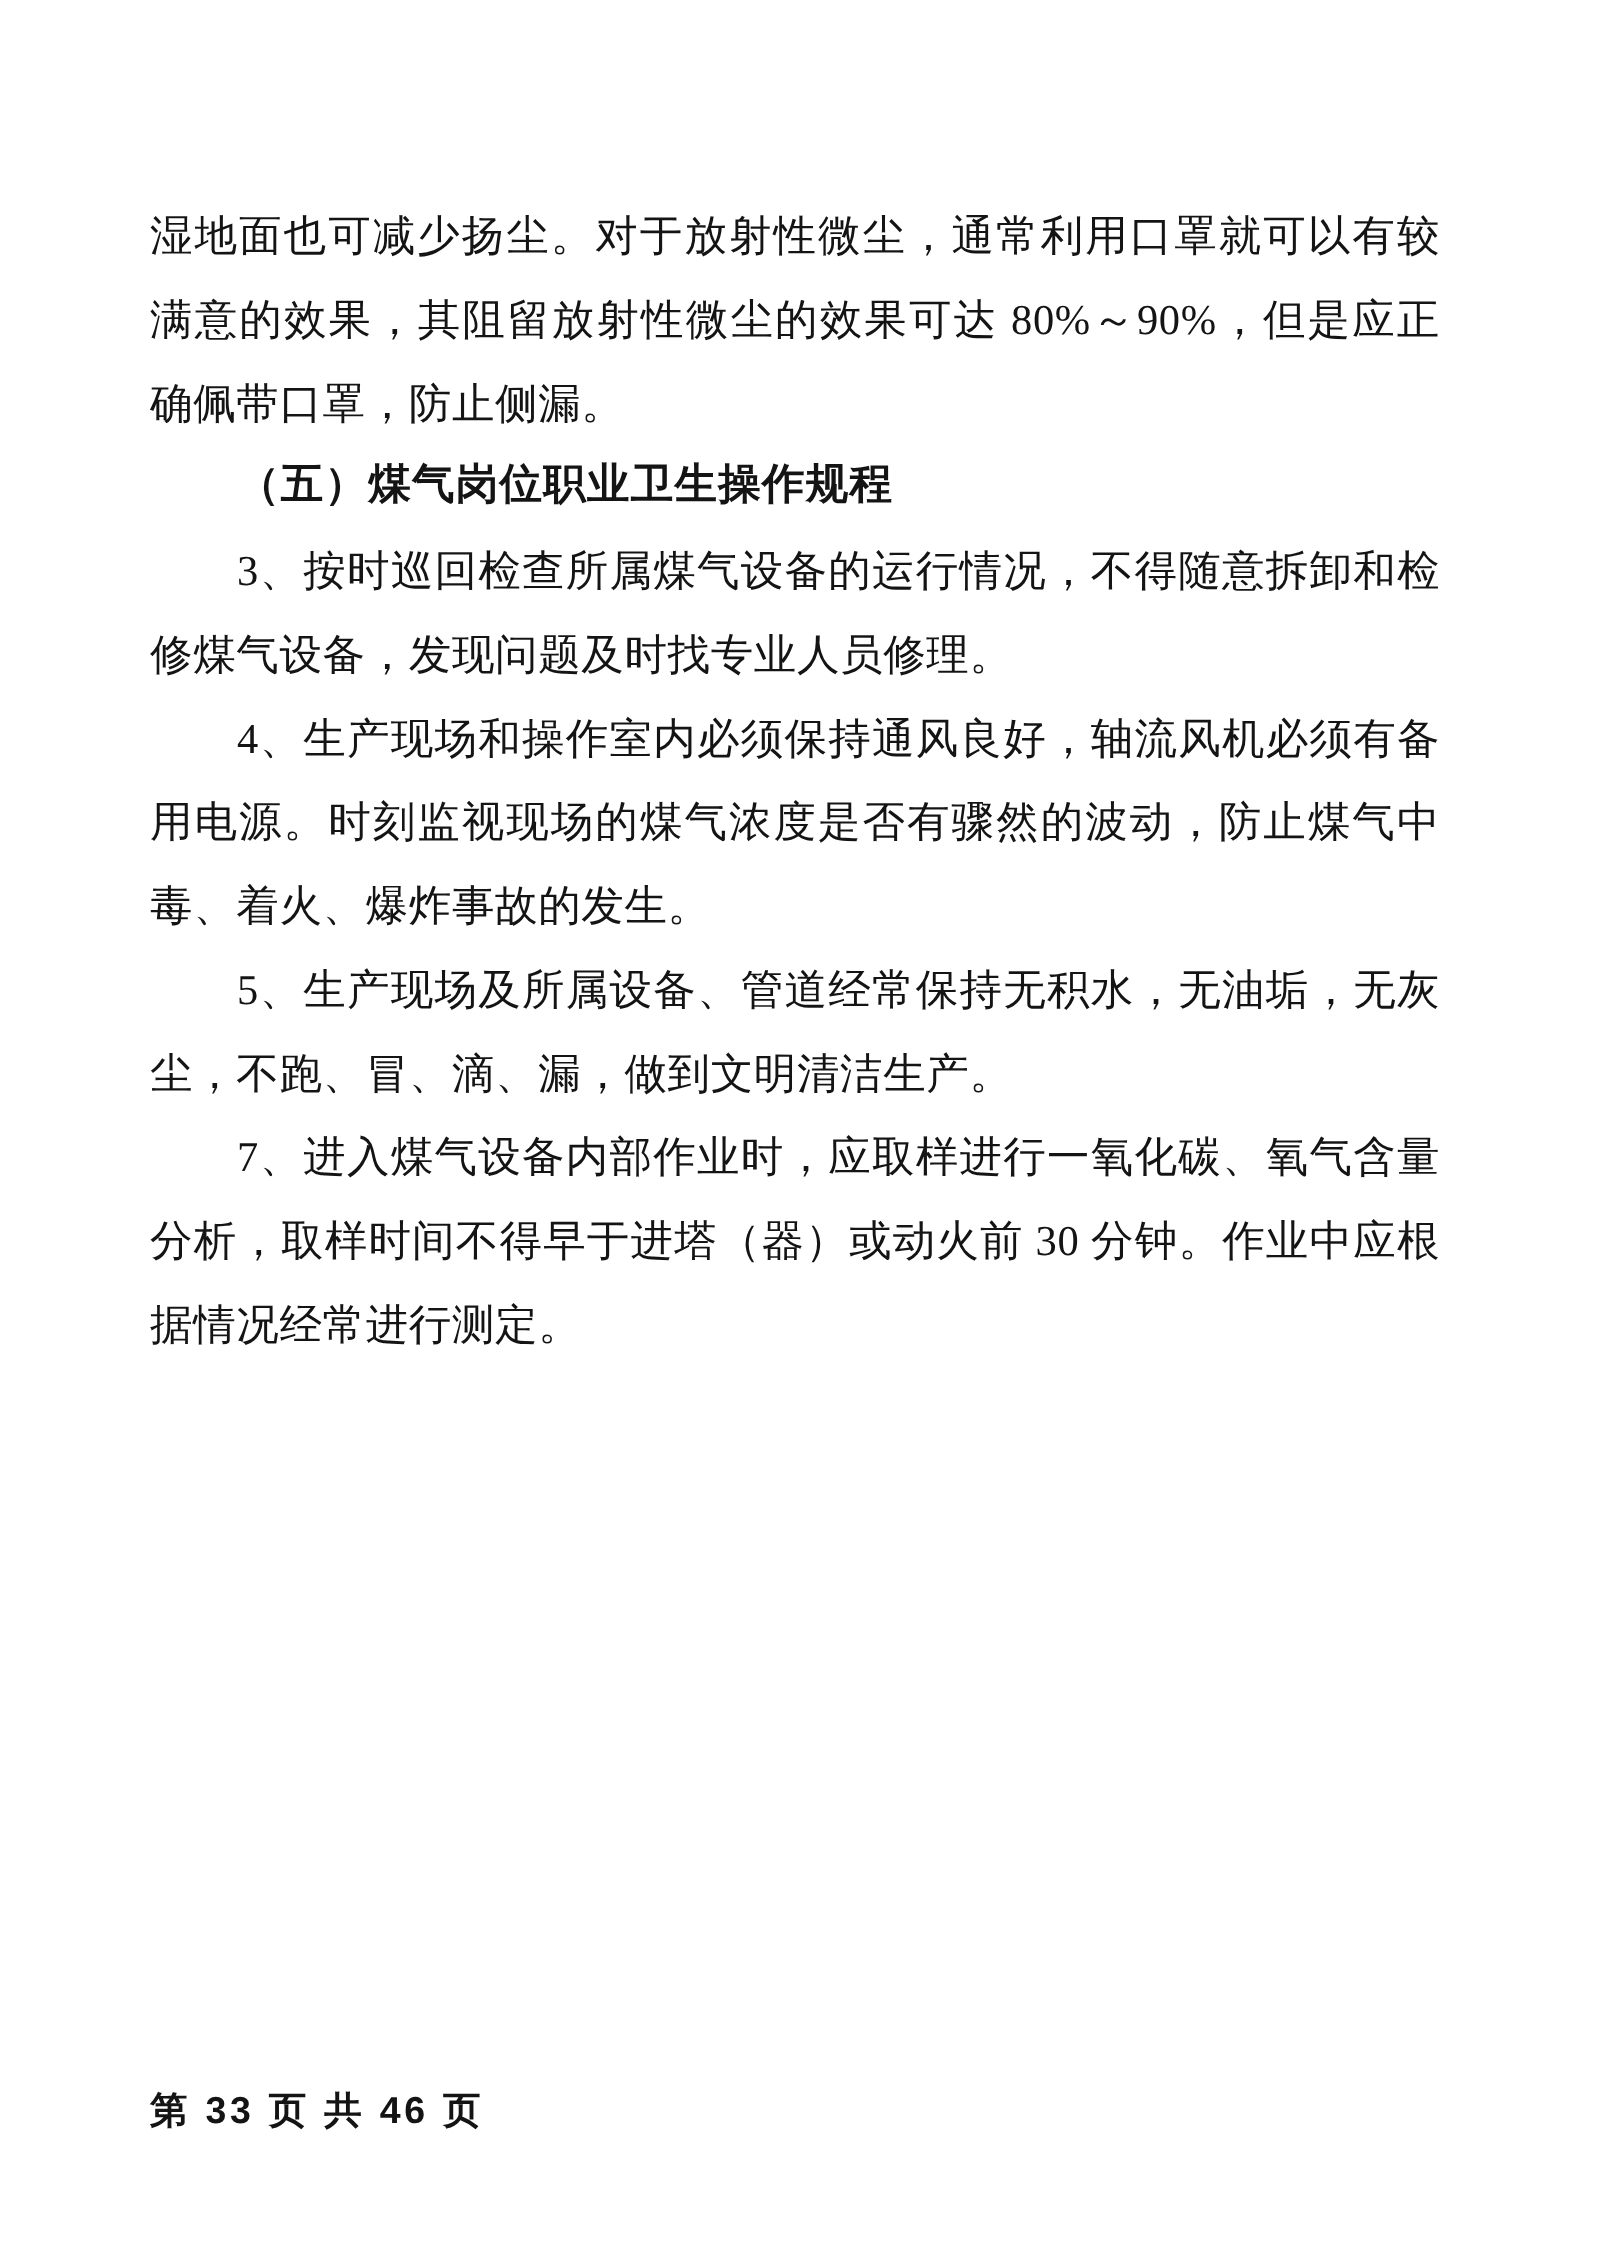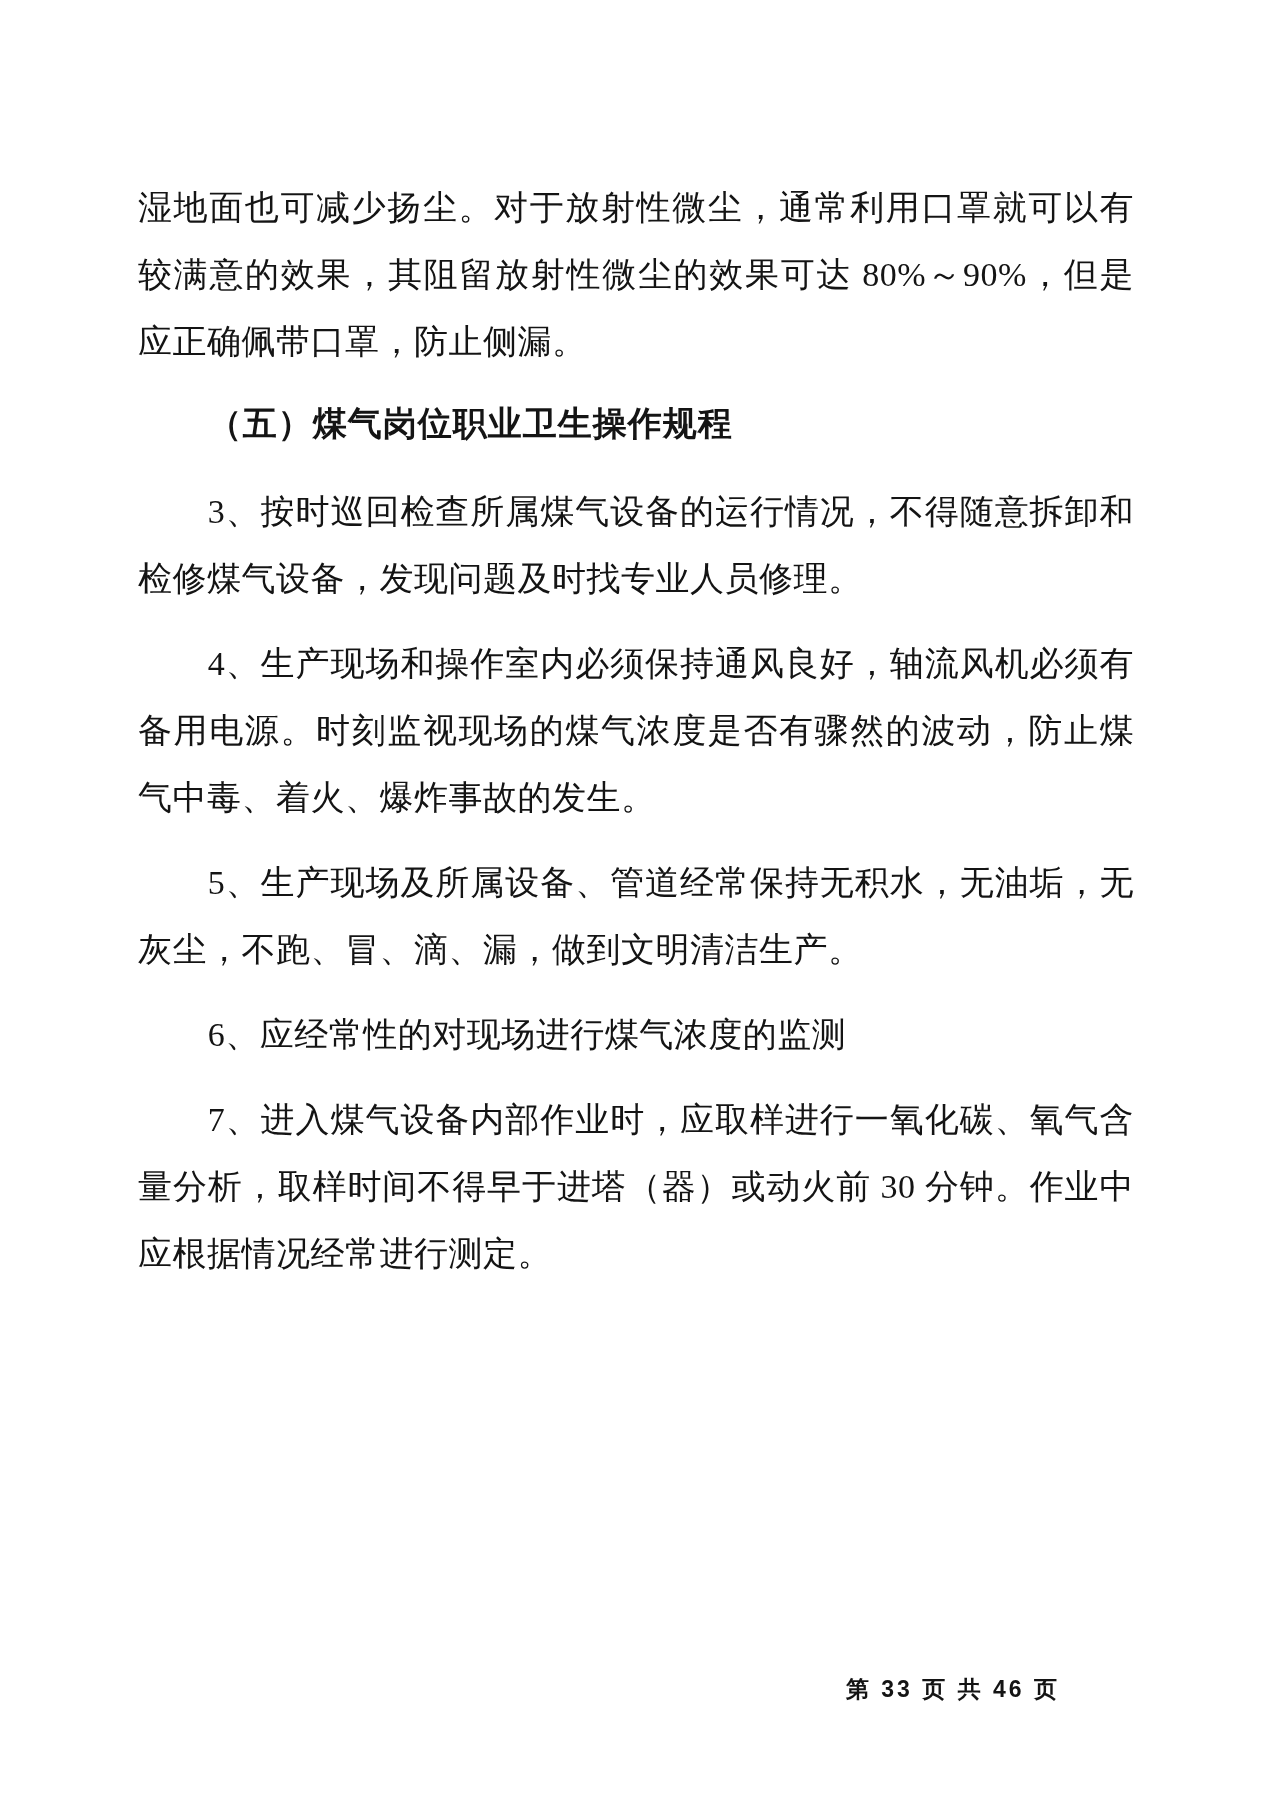--- a/index.html
+++ b/index.html
@@ -28,56 +28,55 @@
     left: 120px;
     top: 156px;
     width: 1032px;
     font-size: 34px;
     line-height: 67px;
     text-align: justify;
     text-justify: inter-character;
     letter-spacing: 0.5px;
   }
 
-  .para { margin: 18px; }
+  .para { margin: 0; }
 
   .para.indent { text-indent: 2.05em; }
 
   .para.heading {
     font-weight: 700;
     font-family: Liberation Mono, monospace;
     letter-spacing: 1px;
   }
 
   .page-footer {
     position: absolute;
     left: 120px;
     top: 1674px;
     width: 940px;
-    text-align: right;
-    font-size: 23px;
+    text-align: left;
+    font-size: 30px;
     line-height: 30px;
     font-weight: 700;
     font-family: "Liberation Sans", "DejaVu Sans", sans-serif;
     color: #141414;
     letter-spacing: 3px;
   }
 </style>
 </head>
 <body>
 
 <div class="page">
 
   <main class="content">
       <p class="para body">湿地面也可减少扬尘。对于放射性微尘，通常利用口罩就可以有较满意的效果，其阻留放射性微尘的效果可达 80%～90%，但是应正确佩带口罩，防止侧漏。</p>
       <p class="para heading indent">（五）煤气岗位职业卫生操作规程</p>
       <p class="para body indent">3、按时巡回检查所属煤气设备的运行情况，不得随意拆卸和检修煤气设备，发现问题及时找专业人员修理。</p>
       <p class="para body indent">4、生产现场和操作室内必须保持通风良好，轴流风机必须有备用电源。时刻监视现场的煤气浓度是否有骤然的波动，防止煤气中毒、着火、爆炸事故的发生。</p>
       <p class="para body indent">5、生产现场及所属设备、管道经常保持无积水，无油垢，无灰尘，不跑、冒、滴、漏，做到文明清洁生产。</p>
-      <p class="para body indent">6、应经常性的对现场进行煤气浓度的监测</p>
       <p class="para body indent">7、进入煤气设备内部作业时，应取样进行一氧化碳、氧气含量分析，取样时间不得早于进塔（器）或动火前 30 分钟。作业中应根据情况经常进行测定。</p>
     </main>
 
   <footer class="page-footer">
     <span>第 33 页 共 46 页</span>
   </footer>
 
 </div>
 
 </body></html>

